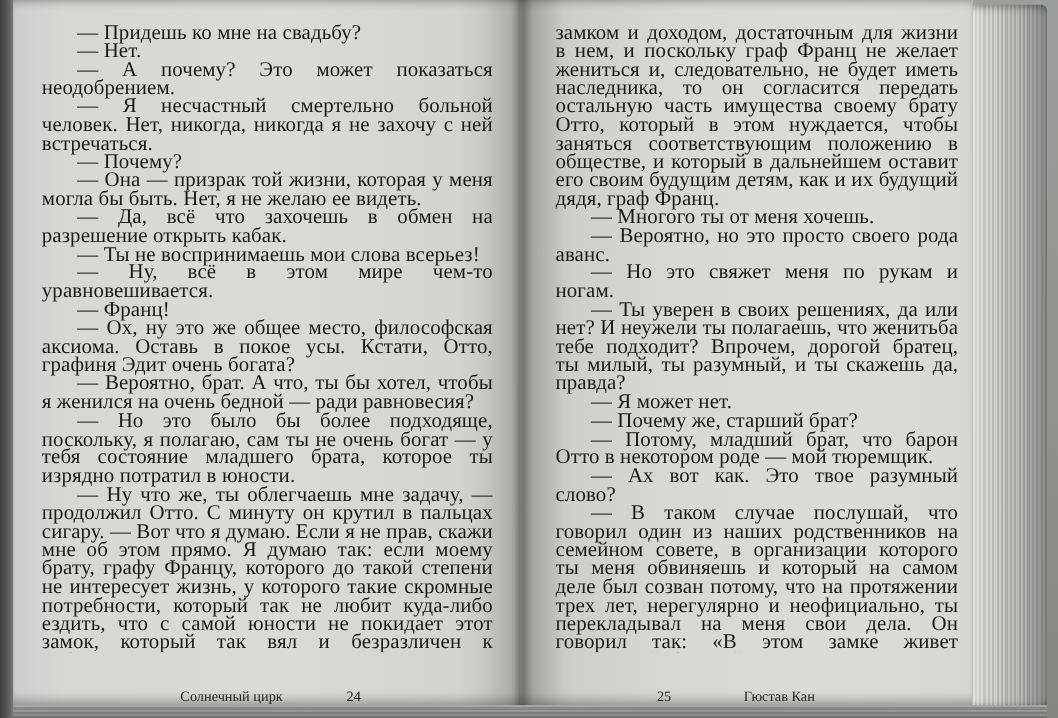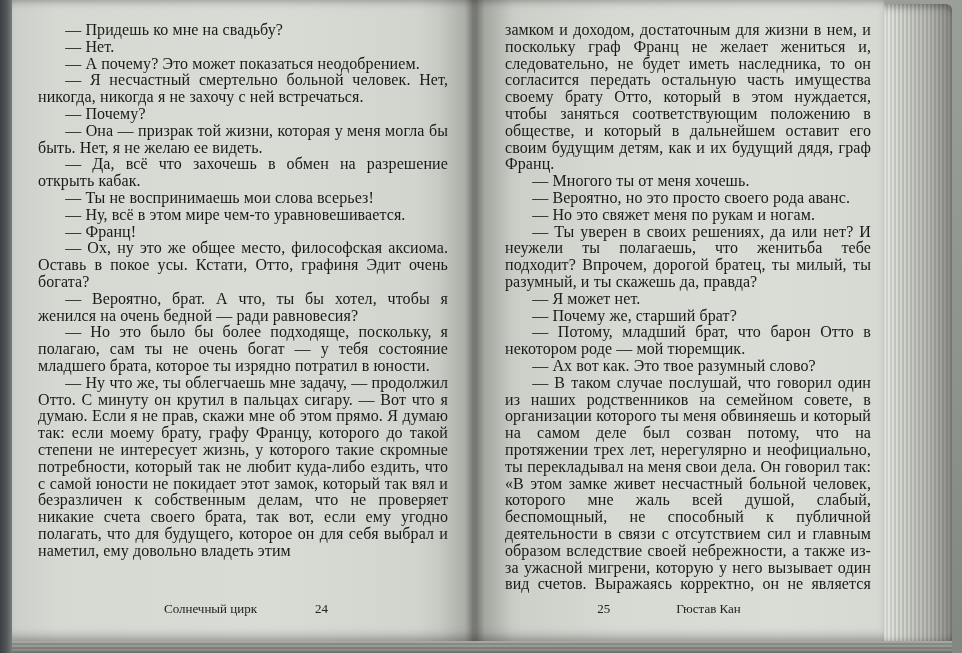--- a/index.html
+++ b/index.html
@@ -59,33 +59,33 @@
   
   .bottom-edge {
     position: absolute; left: 10px; right: 10px; bottom: 0; height: 12px;
     background:
       linear-gradient(180deg, rgba(0,0,0,0.15) 0%, rgba(0,0,0,0.35) 100%),
       repeating-linear-gradient(180deg, #c6c8c2 0 2px, #a9aba5 2px 4px);
   }
 
   .page-text {
     position: absolute; overflow: hidden;
-    font-size: 16px; line-height: 16.8px; color: #1a1a18;
+    font-size: 19px; line-height: 16.8px; color: #1a1a18;
     text-align: justify;
     letter-spacing: 0.1px;
   }
   .page.left  .page-text { top: 22px; left: 28px; right: 24px; bottom: 48px; }
   .page.right .page-text { top: 22px; left: 33px; right: 13px; bottom: 48px; }
 
   .para { margin: 0; }
   .para.dialog { text-indent: 1.7em; }
   .para.cont   { text-indent: 0; }
 
   .page-footer {
-    position: absolute; left: 0; right: 0; bottom: 24px;
+    position: absolute; left: 0; right: 0; bottom: 0;
     display: flex; justify-content: center; align-items: baseline;
     font-size: 13px; color: #22221f;
   }
   .page.left  .page-footer { gap: 58px; padding-left: 10px; }
   .page.right .page-footer { gap: 66px; padding-right: 18px; }
 </style>
 </head>
 <body>
 
 <div class="scene">

